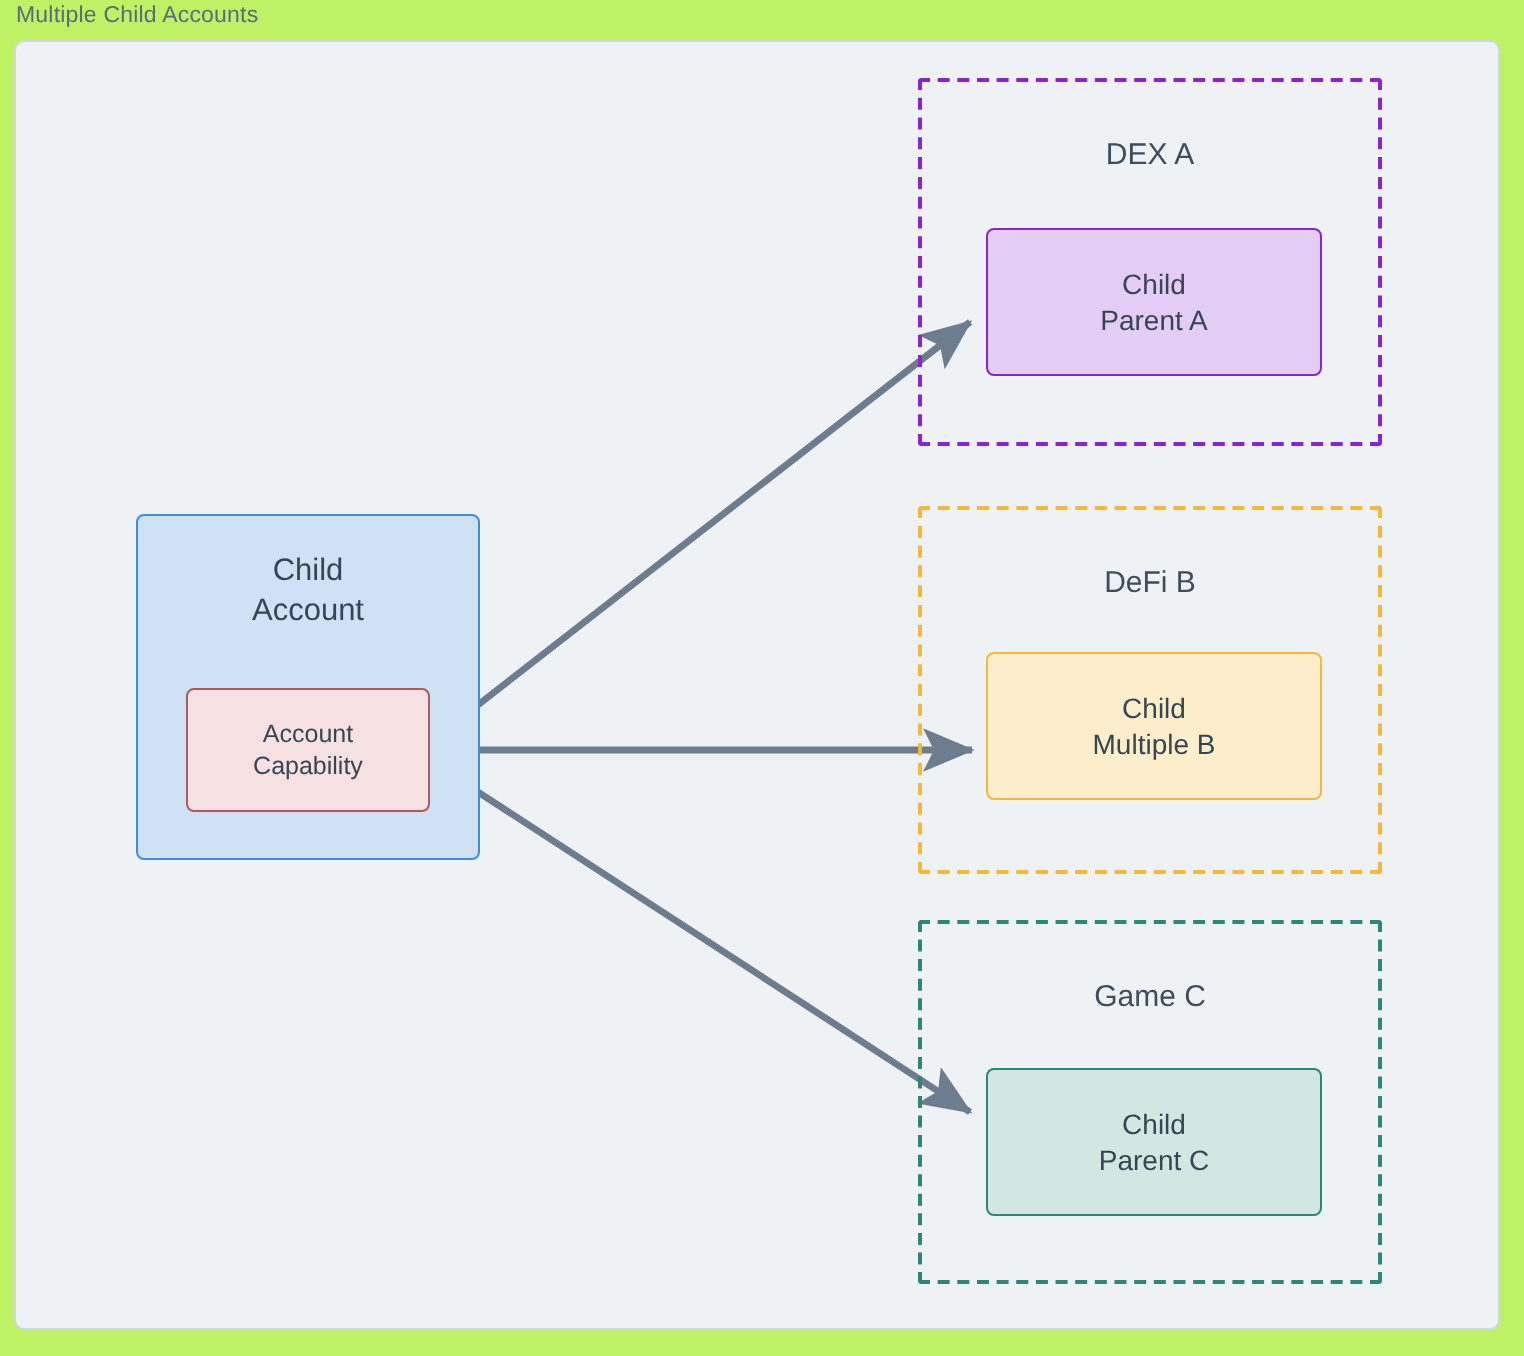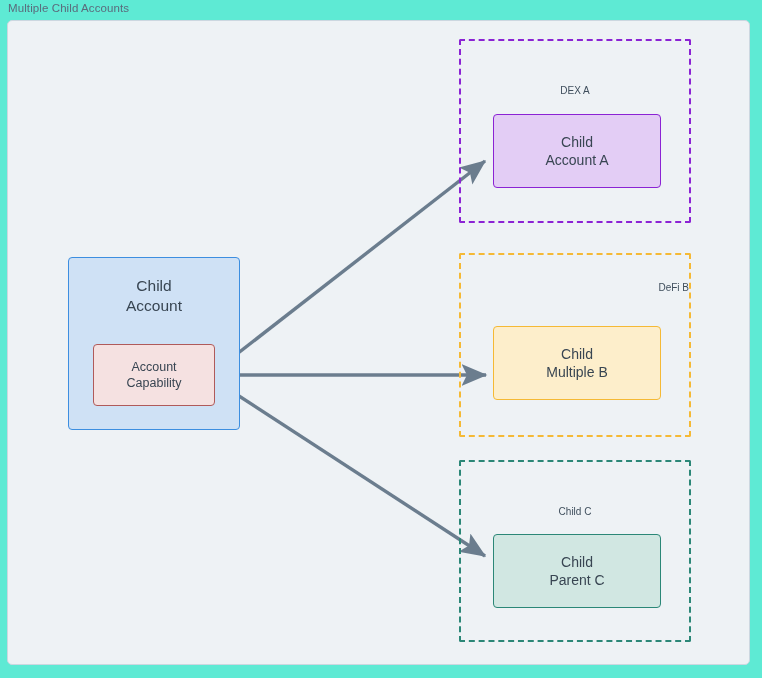--- a/index.html
+++ b/index.html
@@ -5,21 +5,21 @@
   html, body {
     margin: 0;
     padding: 0;
     background: #eef2f5;
     font-family: "Liberation Sans", sans-serif;
   }
   #canvas {
     position: relative;
     width: 762px;
     height: 678px;
-    background: #5eead4;
+    background: #bef264;
     overflow: hidden;
   }
   
   .frame-title {
     position: absolute;
     left: 8px;
     top: 2px;
     font-size: 11.5px;
     color: #5b6b7c;
     letter-spacing: .1px;
@@ -80,30 +80,29 @@
     box-sizing: border-box;
     border-style: dashed;
     border-width: 2px;
     border-radius: 2px;
     background: transparent;
   }
   .group-label {
     position: absolute;
     width: 100%;
     text-align: center;
-    font-size: 10px;
+    font-size: 15px;
     color: #3f4e5c;
     white-space: nowrap;
-    margin-top: 16px;
   }
   .group-dex   { left: 459px; top: 39px;  width: 232px; height: 184px; border-color: #8b23d4; }
   .group-defi  { left: 459px; top: 253px; width: 232px; height: 184px; border-color: #f5b935; }
   .group-game  { left: 459px; top: 460px; width: 232px; height: 182px; border-color: #2b8777; }
   .label-dex  { left: 0; top: 28px; }
-  .label-defi { left: 0; top: 11px; text-align: right; }
+  .label-defi { left: 0; top: 28px; }
   .label-game { left: 0; top: 28px; }
 
   
   .child-node { font-size: 14px; }
   .child-a {
     left: 493px; top: 114px; width: 168px; height: 74px;
     background: #e3cdf5; border: 1.8px solid #8b23d4;
   }
   .child-b {
     left: 493px; top: 326px; width: 168px; height: 74px;
@@ -149,32 +148,32 @@
   <div class="node capability-node">
     <span class="line">Account</span>
     <span class="line">Capability</span>
   </div>
 
   <div class="group group-dex">
     <div class="group-label label-dex">DEX A</div>
   </div>
   <div class="node child-node child-a">
     <span class="line">Child</span>
-    <span class="line">Account A</span>
+    <span class="line">Parent A</span>
   </div>
 
   <div class="group group-defi">
     <div class="group-label label-defi">DeFi B</div>
   </div>
   <div class="node child-node child-b">
     <span class="line">Child</span>
     <span class="line">Multiple B</span>
   </div>
 
   <div class="group group-game">
-    <div class="group-label label-game">Child C</div>
+    <div class="group-label label-game">Game C</div>
   </div>
   <div class="node child-node child-c">
     <span class="line">Child</span>
     <span class="line">Parent C</span>
   </div>
 
 </div>
 
 </body></html>

